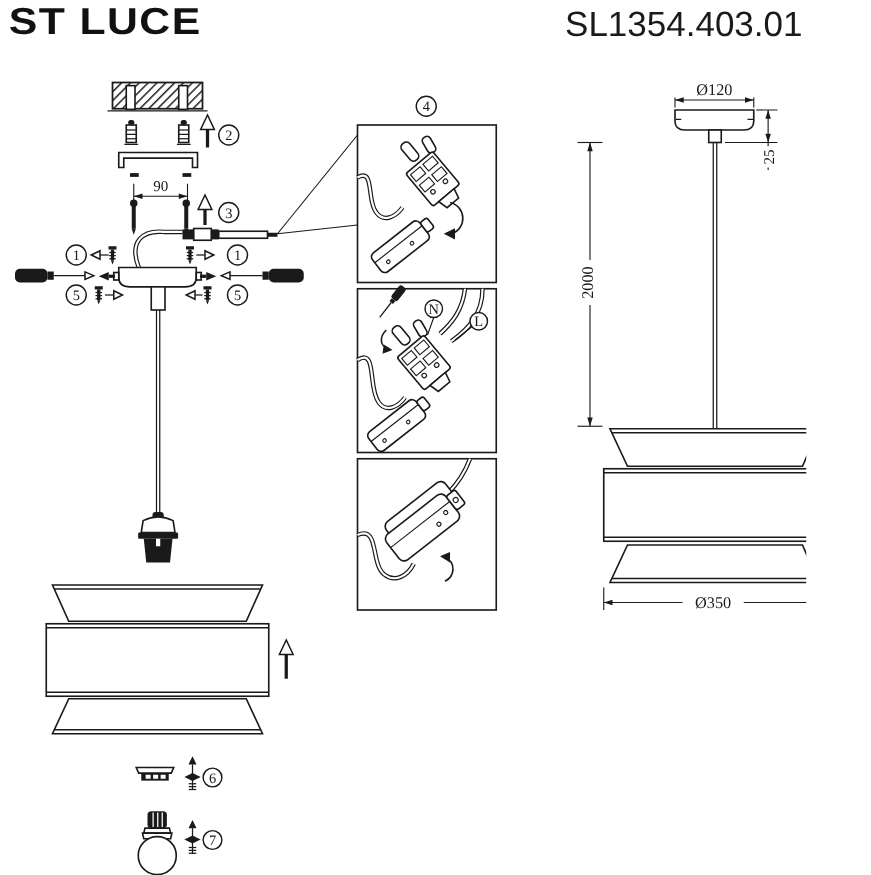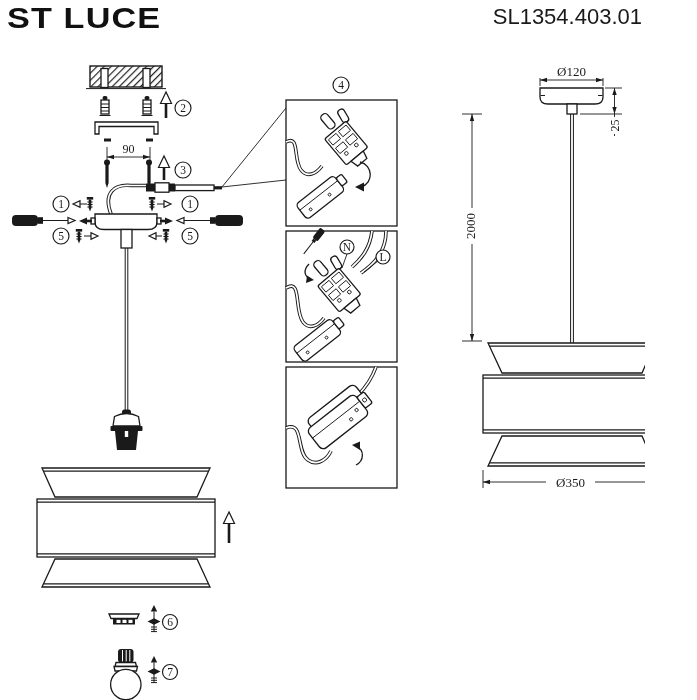--- a/index.html
+++ b/index.html
@@ -1,20 +1,20 @@
 <!DOCTYPE html>
 <html><head>
 <meta charset="utf-8">
 <style>
   html,body{margin:0;padding:0;background:#fff;}
   .canvas{position:relative;width:645px;height:700px;background:#fff;overflow:hidden;
           font-family:"Liberation Sans",sans-serif;}
   .brand{position:absolute;left:7px;top:1px;font-size:30px;font-weight:800;color:#111;
          letter-spacing:1px;transform:scaleX(1.14);transform-origin:left top;white-space:nowrap;}
-  .model{position:absolute;right:3px;top:4px;font-size:22px;color:#1a1a1a;white-space:nowrap;}
+  .model{position:absolute;right:3px;top:4px;font-size:28px;color:#1a1a1a;white-space:nowrap;}
   svg{position:absolute;left:0;top:0;}
   .ln{fill:none;stroke:#1a1a1a;stroke-width:1.3;}
   .lt{fill:none;stroke:#1a1a1a;stroke-width:0.9;}
   .wh{fill:#fff;stroke:#1a1a1a;stroke-width:1.3;}
   .ink{fill:#1a1a1a;stroke:none;}
   .tubeA{fill:none;stroke:#1a1a1a;stroke-width:3.6;}
   .tubeB{fill:none;stroke:#fff;stroke-width:1.7;}
   .dimtxt{font-family:"Liberation Serif",serif;font-size:13px;fill:#1a1a1a;}
   .dimtxt-s{font-family:"Liberation Serif",serif;font-size:12px;fill:#1a1a1a;}
   .badge{fill:#fff;stroke:#1a1a1a;stroke-width:1.15;}

